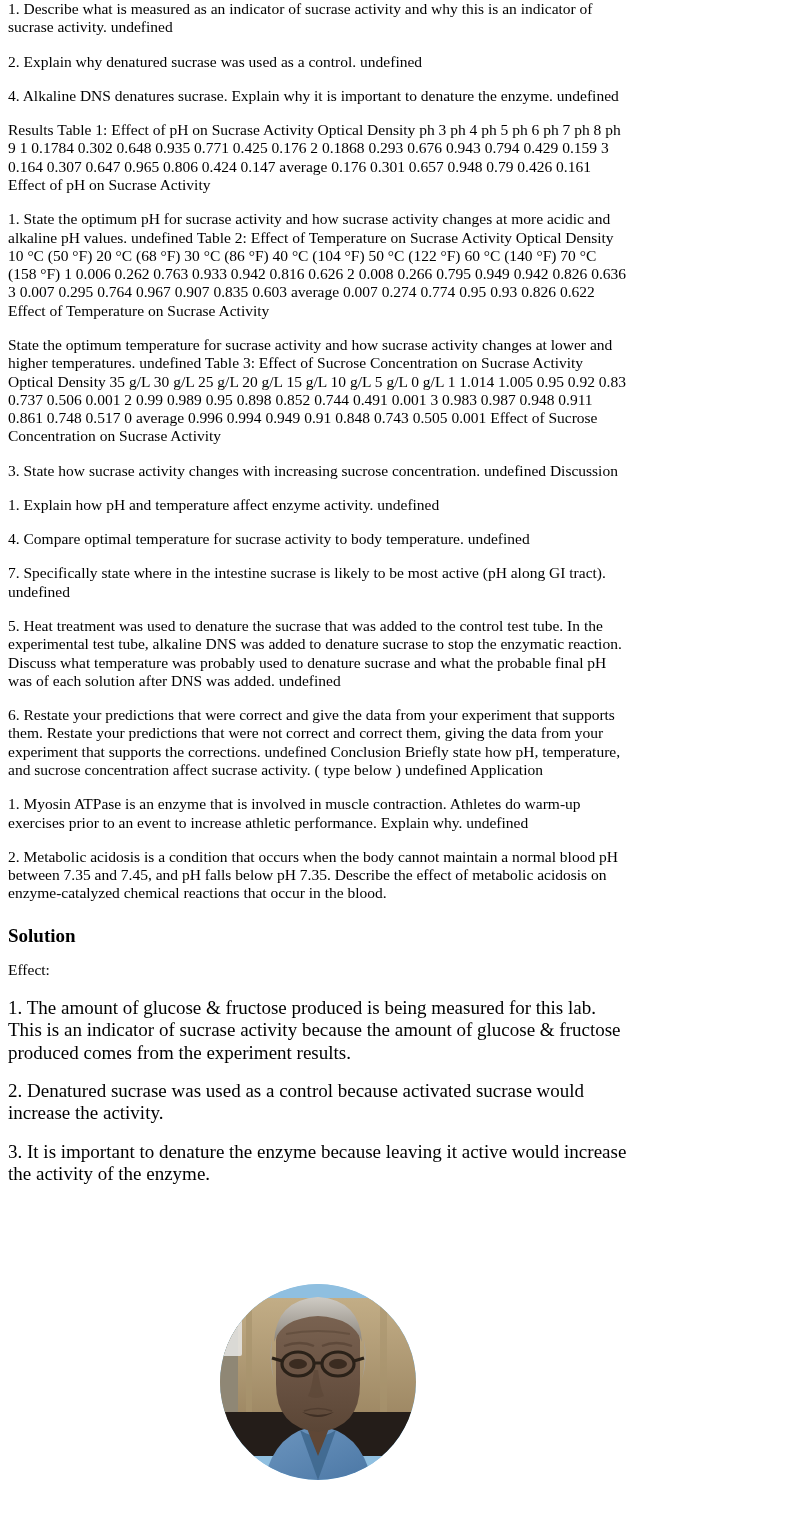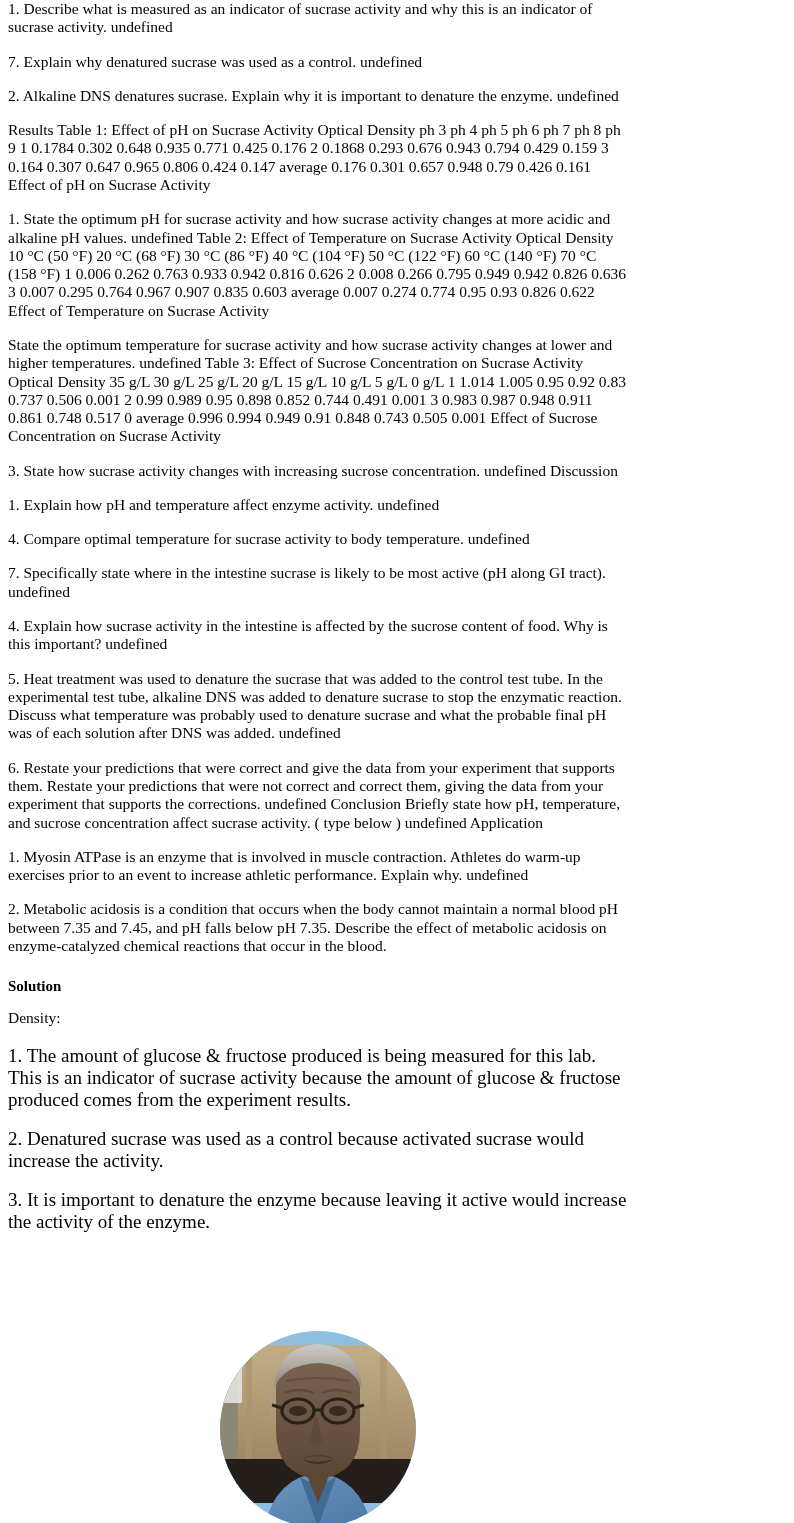--- a/index.html
+++ b/index.html
@@ -22,21 +22,21 @@
   }
   .q-block {
     font-size: 15.5px;
     line-height: 1.18;
     margin: 0 0 16px 0;
     text-align: left;
   }
   .solution-heading {
     font-family: "Liberation Serif", "DejaVu Serif", serif;
     font-weight: bold;
-    font-size: 15px;
+    font-size: 19px;
     line-height: 1.2;
     margin: 22px 0 14px 0;
   }
   .answer-label {
     font-size: 15.5px;
     line-height: 1.18;
     margin: 0 0 17px 0;
   }
   .a-block {
     font-size: 19px;
@@ -76,51 +76,50 @@
   }
   .footer .line { display: block; font-style: italic; }
 </style>
 </head>
 <body>
 
 <div class="page">
 
   <p class="q-block">1. Describe what is measured as an indicator of sucrase activity and why this is an indicator of sucrase activity. undefined</p>
 
-  <p class="q-block">7. Explain why denatured sucrase was used as a control. undefined</p>
+  <p class="q-block">2. Explain why denatured sucrase was used as a control. undefined</p>
 
-  <p class="q-block">2. Alkaline DNS denatures sucrase. Explain why it is important to denature the enzyme. undefined</p>
+  <p class="q-block">4. Alkaline DNS denatures sucrase. Explain why it is important to denature the enzyme. undefined</p>
 
   <p class="q-block">Results Table 1: Effect of pH on Sucrase Activity Optical Density ph 3 ph 4 ph 5 ph 6 ph 7 ph 8 ph 9 1 0.1784 0.302 0.648 0.935 0.771 0.425 0.176 2 0.1868 0.293 0.676 0.943 0.794 0.429 0.159 3 0.164 0.307 0.647 0.965 0.806 0.424 0.147 average 0.176 0.301 0.657 0.948 0.79 0.426 0.161 Effect of pH on Sucrase Activity</p>
 
   <p class="q-block">1. State the optimum pH for sucrase activity and how sucrase activity changes at more acidic and alkaline pH values. undefined Table 2: Effect of Temperature on Sucrase Activity Optical Density 10 °C (50 °F) 20 °C (68 °F) 30 °C (86 °F) 40 °C (104 °F) 50 °C (122 °F) 60 °C (140 °F) 70 °C (158 °F) 1 0.006 0.262 0.763 0.933 0.942 0.816 0.626 2 0.008 0.266 0.795 0.949 0.942 0.826 0.636 3 0.007 0.295 0.764 0.967 0.907 0.835 0.603 average 0.007 0.274 0.774 0.95 0.93 0.826 0.622 Effect of Temperature on Sucrase Activity</p>
 
   <p class="q-block">State the optimum temperature for sucrase activity and how sucrase activity changes at lower and higher temperatures. undefined Table 3: Effect of Sucrose Concentration on Sucrase Activity Optical Density 35 g/L 30 g/L 25 g/L 20 g/L 15 g/L 10 g/L 5 g/L 0 g/L 1 1.014 1.005 0.95 0.92 0.83 0.737 0.506 0.001 2 0.99 0.989 0.95 0.898 0.852 0.744 0.491 0.001 3 0.983 0.987 0.948 0.911 0.861 0.748 0.517 0 average 0.996 0.994 0.949 0.91 0.848 0.743 0.505 0.001 Effect of Sucrose Concentration on Sucrase Activity</p>
 
   <p class="q-block">3. State how sucrase activity changes with increasing sucrose concentration. undefined Discussion</p>
 
   <p class="q-block">1. Explain how pH and temperature affect enzyme activity. undefined</p>
 
   <p class="q-block">4. Compare optimal temperature for sucrase activity to body temperature. undefined</p>
 
   <p class="q-block">7. Specifically state where in the intestine sucrase is likely to be most active (pH along GI tract). undefined</p>
 
-  <p class="q-block">4. Explain how sucrase activity in the intestine is affected by the sucrose content of food. Why is this important? undefined</p>
 
   <p class="q-block">5. Heat treatment was used to denature the sucrase that was added to the control test tube. In the experimental test tube, alkaline DNS was added to denature sucrase to stop the enzymatic reaction. Discuss what temperature was probably used to denature sucrase and what the probable final pH was of each solution after DNS was added. undefined</p>
 
   <p class="q-block">6. Restate your predictions that were correct and give the data from your experiment that supports them. Restate your predictions that were not correct and correct them, giving the data from your experiment that supports the corrections. undefined Conclusion Briefly state how pH, temperature, and sucrose concentration affect sucrase activity. ( type below ) undefined Application</p>
 
   <p class="q-block">1. Myosin ATPase is an enzyme that is involved in muscle contraction. Athletes do warm-up exercises prior to an event to increase athletic performance. Explain why. undefined</p>
 
   <p class="q-block">2. Metabolic acidosis is a condition that occurs when the body cannot maintain a normal blood pH between 7.35 and 7.45, and pH falls below pH 7.35. Describe the effect of metabolic acidosis on enzyme-catalyzed chemical reactions that occur in the blood.</p>
 
   <h2 class="solution-heading">Solution</h2>
 
-  <p class="answer-label">Density:</p>
+  <p class="answer-label">Effect:</p>
 
   <p class="a-block">1. The amount of glucose &amp; fructose produced is being measured for this lab. This is an indicator of sucrase activity because the amount of glucose &amp; fructose produced comes from the experiment results.</p>
 
   <p class="a-block">2. Denatured sucrase was used as a control because activated sucrase would increase the activity.</p>
 
   <p class="a-block">3. It is important to denature the enzyme because leaving it active would increase the activity of the enzyme.</p>
 
   <div class="avatar-wrap">
     <div class="avatar">
       <svg viewBox="0 0 196 196" xmlns="http://www.w3.org/2000/svg" aria-hidden="true">

